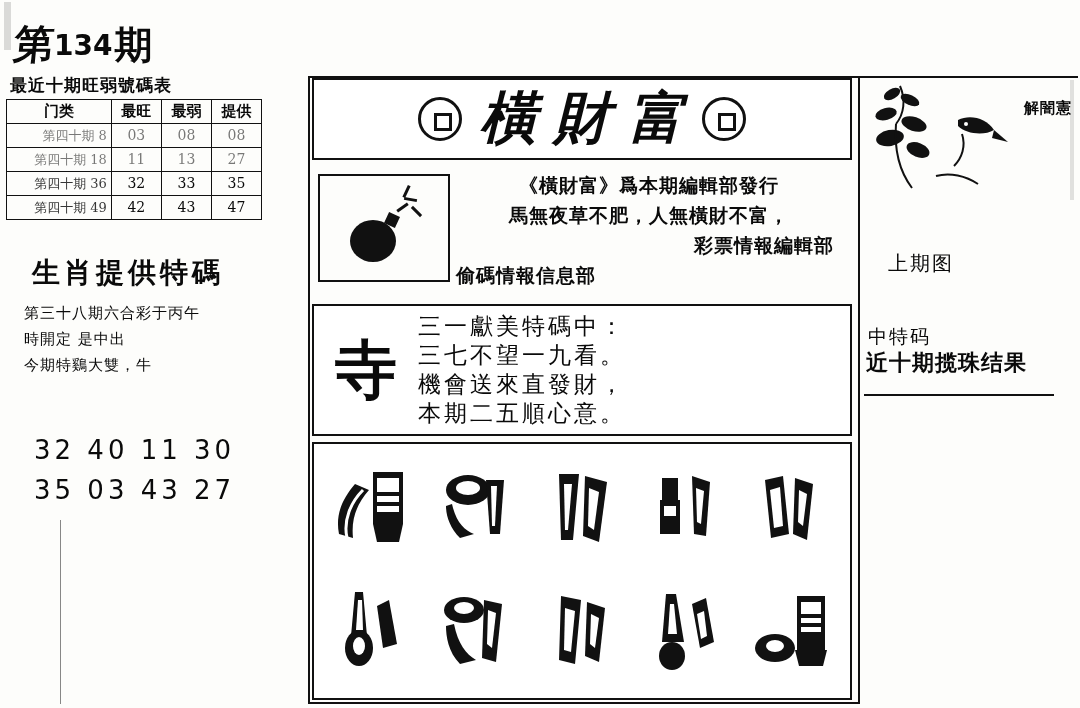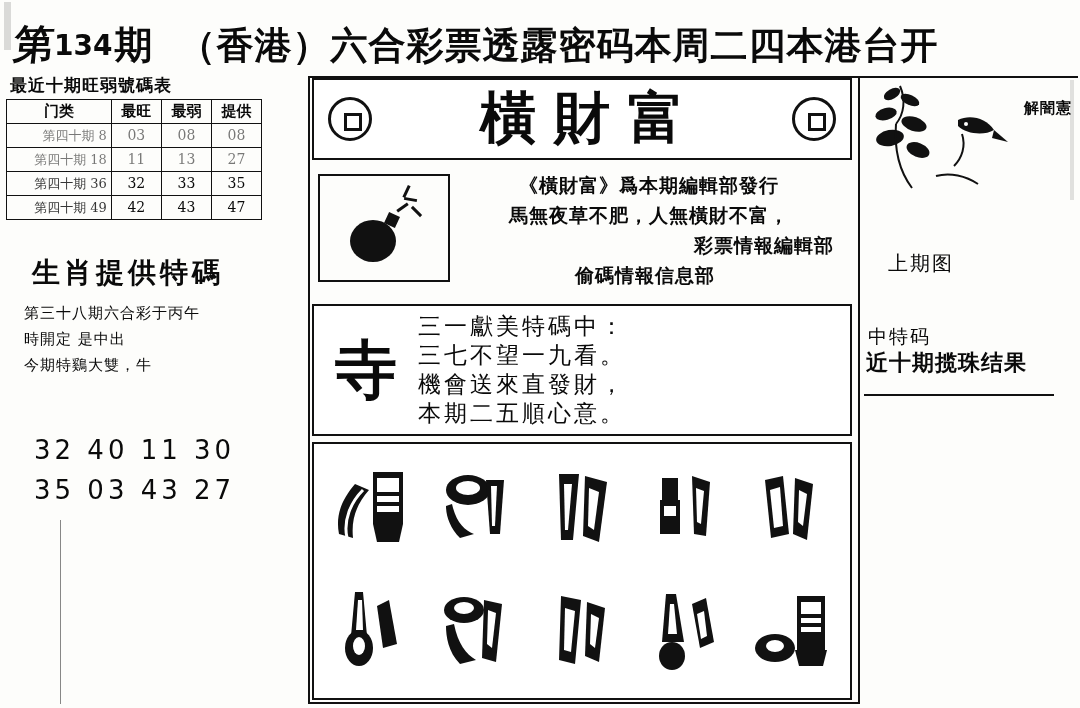--- a/index.html
+++ b/index.html
@@ -138,22 +138,23 @@
     left: 312px; top: 78px; width: 540px; height: 624px;
   }
   .box {
     border: 2px solid #111;
     box-sizing: border-box;
     background: #fff;
   }
   
   #title-box {
     position: absolute; left: 0; top: 0; width: 540px; height: 82px;
-    display: flex; align-items: center; justify-content: space-between;
+    display: flex; align-items: center; justify-content: center;
     padding: 0 14px;
+    font-style: italic;
   }
   .coin {
     width: 38px; height: 38px; border-radius: 50%;
     border: 3px solid #111;
     position: relative;
     flex: 0 0 auto;
   }
   .coin:before {
     content: "";
     position: absolute; left: 50%; top: 50%;
@@ -205,21 +206,21 @@
     flex: 1 1 auto;
     font-family: "DejaVu Serif", serif;
     font-size: 19px;
     line-height: 30px;
     padding: 6px 10px 0 6px;
     letter-spacing: 1px;
   }
   #slogan-lines .l1 { text-align: center; }
   #slogan-lines .l2 { text-align: center; }
   #slogan-lines .l3 { text-align: right; padding-right: 8px; }
-  #slogan-lines .l4 { text-align: center; padding-right: 8px; }
+  #slogan-lines .l4 { text-align: left; padding-right: 8px; }
 
   
   #verse-box {
     position: absolute; left: 0; top: 226px; width: 540px; height: 132px;
     display: flex; align-items: center;
   }
   #verse-char {
     width: 104px;
     text-align: center;
     font-family: "DejaVu Serif", serif;
@@ -295,21 +296,20 @@
 </head>
 <body>
 
 <div class="page">
 
   <div id="headline" class="abs">
     <div class="hl-row">
       <span class="hl-issue-mark">第</span>
       <span class="hl-issue-num">134</span>
       <span class="hl-qi">期</span>
-      <span class="hl-main nowrap">（香港）六合彩票透露密码本周二四本港台开</span>
     </div>
   </div>
 
   <div class="hline" style="left:310px; top:76px; width:768px;"></div>
   <div class="vline" style="left:308px; top:76px; height:628px;"></div>
   <div class="vline" style="left:858px; top:76px; height:628px;"></div>
   <div class="hline" style="left:310px; top:702px; width:548px;"></div>
   <div class="vline" style="left:60px; top:520px; height:184px; width:1px; opacity:.5;"></div>
 
   <div id="left-col" class="abs">

